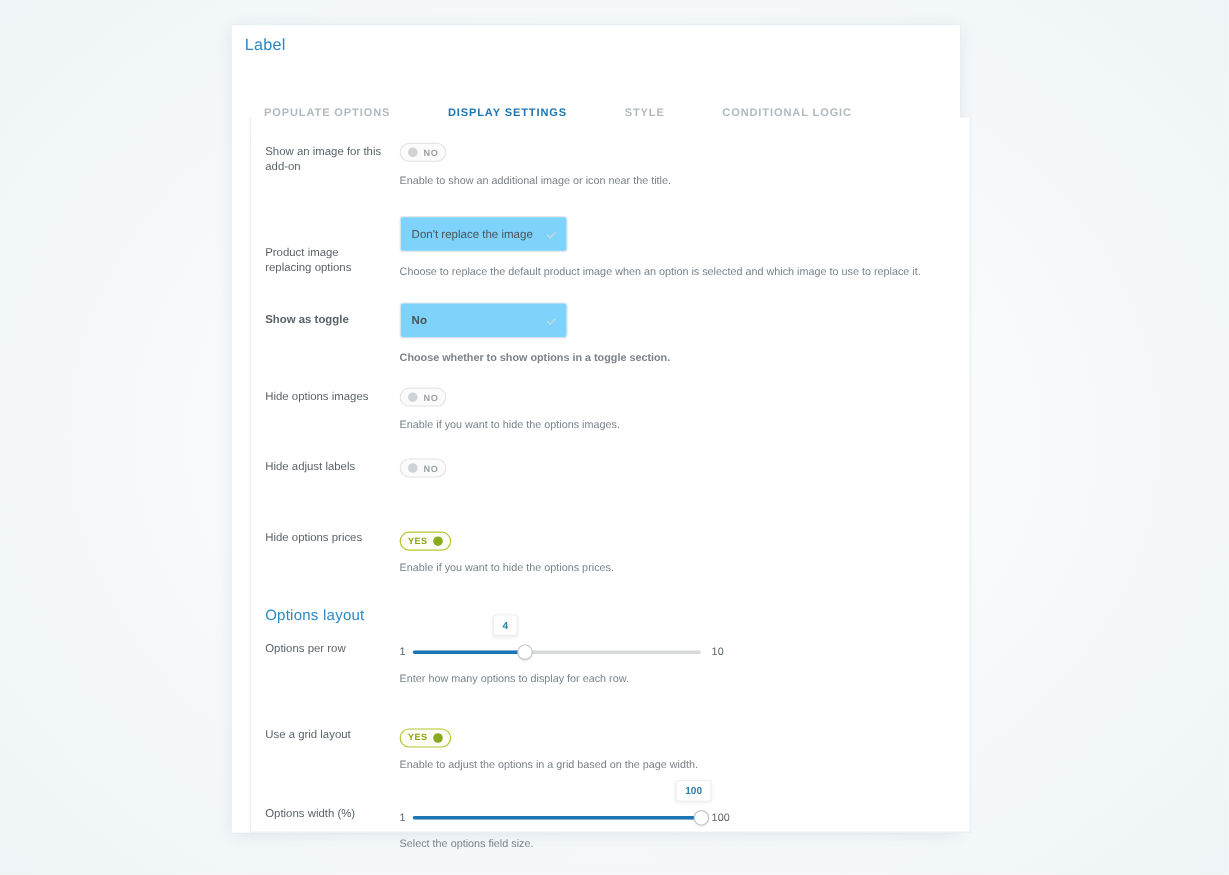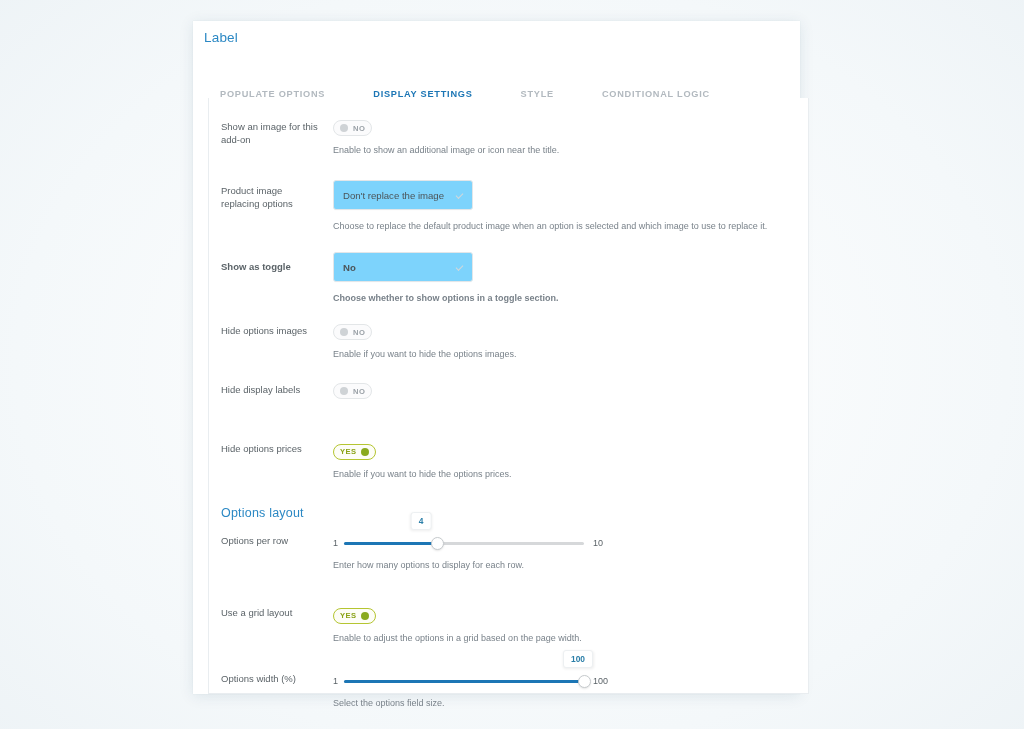--- a/index.html
+++ b/index.html
@@ -249,21 +249,21 @@
       <div class="row-body">
         <div class="toggle off">
           <span class="knob"></span>
           <span class="txt">NO</span>
         </div>
         <div class="row-desc">Enable to show an additional image or icon near the title.</div>
       </div>
     </div>
 
     <div class="row" style="min-height:72px; margin-top:2px;">
-      <div class="row-label" style="top:4px;">Product image replacing options</div>
+      <div class="row-label" style="top:24px;">Product image replacing options</div>
       <div class="row-body">
         <div class="select">
           <span>Don't replace the image</span>
           <span class="chev"></span>
         </div>
         <div class="row-desc" style="margin-top:10px;">Choose to replace the default product image when an option is selected and which image to use to replace it.</div>
       </div>
     </div>
 
     <div class="row" style="min-height:70px;font-weight:bold;">
@@ -282,21 +282,21 @@
       <div class="row-body">
         <div class="toggle off">
           <span class="knob"></span>
           <span class="txt">NO</span>
         </div>
         <div class="row-desc">Enable if you want to hide the options images.</div>
       </div>
     </div>
 
     <div class="row" style="min-height:59px;">
-      <div class="row-label">Hide display labels</div>
+      <div class="row-label">Hide adjust labels</div>
       <div class="row-body">
         <div class="toggle off">
           <span class="knob"></span>
           <span class="txt">NO</span>
         </div>
       </div>
     </div>
 
     <div class="row" style="min-height:52px;">
       <div class="row-label">Hide options prices</div>

